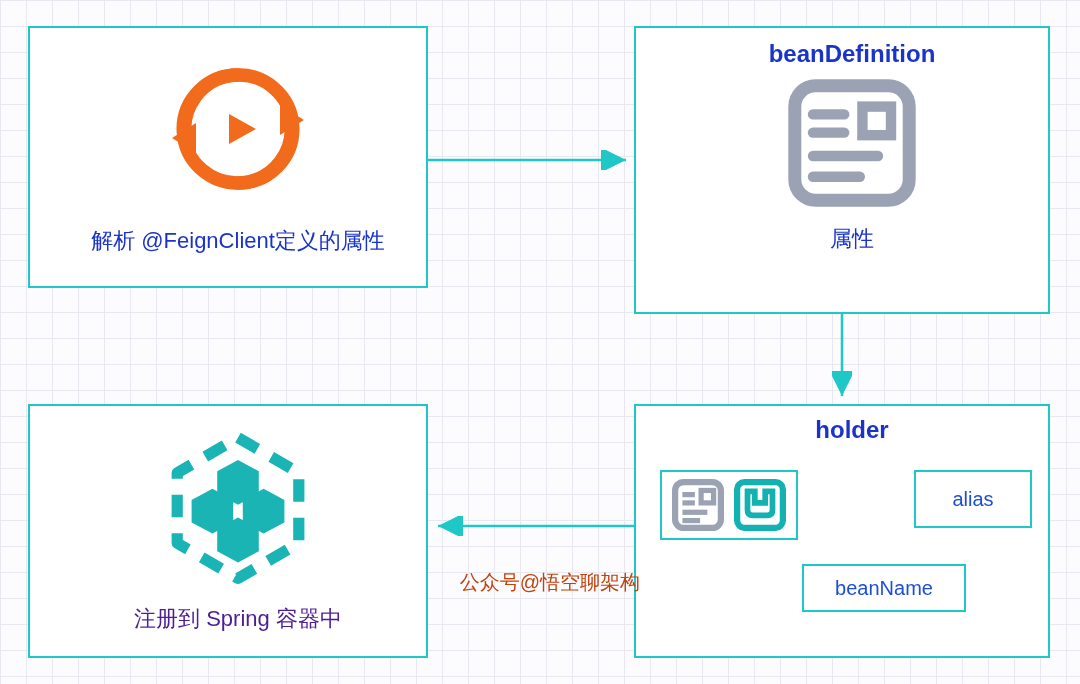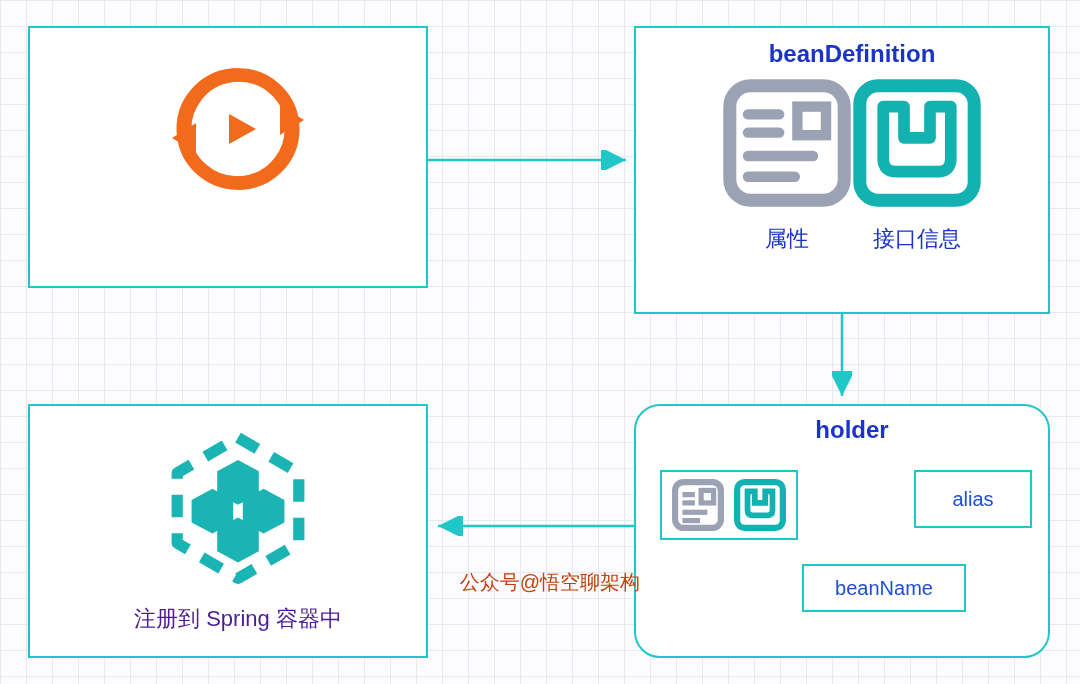--- a/index.html
+++ b/index.html
@@ -30,21 +30,21 @@
   
   .box2 { left: 634px; top: 26px; width: 416px; height: 288px; }
   .box2 .title { color:#1a33c9; font-size:24px; font-weight:bold; margin-top:12px; }
   .iconrow { display:flex; margin-top:10px; align-items:flex-end; }
   .colicon { display:flex; flex-direction:column; align-items:center; }
   .collabel { color:#1a33c9; font-size:22px; margin-top:16px; }
   
   .box3 { left: 28px; top: 404px; width: 400px; height: 254px; justify-content:flex-start;}
   .box3 .cap { color:#4c1d95; font-size:22px; margin-top:198px; }
   
-  .box4 { left: 634px; top: 404px; width: 416px; height: 254px; border-radius: 26px; }
+  .box4 { left: 634px; top: 404px; width: 416px; height: 254px; }
   .box4 .title { color:#1a33c9; font-size:24px; font-weight:bold; margin-top:10px; }
   .smallbox { border:2px solid #20c7c7; position:absolute; display:flex; align-items:center; justify-content:center; color:#1d4ed8; font-size:20px; }
 
   .watermark { position:absolute; color:#c2410c; font-size:20px; text-align:right; line-height:1.4; left:400px; top:568px; width:240px; pointer-events:none;}
   
   svg.arrow { position:absolute; }
   
   
   .doc-icon { width:130px; height:130px; }
   .plug-icon { width:130px; height:130px; }
@@ -55,42 +55,36 @@
 <body>
 
 <div class="box box1">
   <svg width="150" height="150" viewBox="0 0 100 100" style="position:absolute; top:26px;">
     <path d="M50 14 A36 36 0 1 0 85 44" stroke="#f26a1b" stroke-width="9" fill="none" stroke-linecap="round"></path>
     <path d="M50 86 A36 36 0 1 0 15 56" stroke="#f26a1b" stroke-width="9" fill="none" stroke-linecap="round"></path>
     <polygon points="78,34 94,44 78,54" fill="#f26a1b"></polygon>
     <polygon points="22,66 6,56 22,46" fill="#f26a1b"></polygon>
     <polygon points="44,40 44,60 62,50" fill="#f26a1b"></polygon>
   </svg>
+  <div class="cap">解析 @FeignClient定义的属性</div>
 </div>
 
 <div class="box box2">
   <div class="title">beanDefinition</div>
   <div class="iconrow">
     <div class="colicon">
       <svg class="doc-icon" viewBox="0 0 100 100">
         <rect x="6" y="6" width="88" height="88" rx="16" ry="16" fill="none" stroke="#9aa2b4" stroke-width="10"></rect>
         <rect x="58" y="22" width="22" height="22" fill="none" stroke="#9aa2b4" stroke-width="8"></rect>
         <line x1="20" y1="28" x2="44" y2="28" stroke="#9aa2b4" stroke-width="8" stroke-linecap="round"></line>
         <line x1="20" y1="42" x2="44" y2="42" stroke="#9aa2b4" stroke-width="8" stroke-linecap="round"></line>
         <line x1="20" y1="60" x2="70" y2="60" stroke="#9aa2b4" stroke-width="8" stroke-linecap="round"></line>
         <line x1="20" y1="76" x2="56" y2="76" stroke="#9aa2b4" stroke-width="8" stroke-linecap="round"></line>
       </svg>
       <div class="collabel">属性</div>
-    </div>
-    <div class="colicon">
-      <svg class="plug-icon" viewBox="0 0 100 100">
-        <rect x="6" y="6" width="88" height="88" rx="14" ry="14" fill="none" stroke="#14b1b1" stroke-width="10"></rect>
-        <path d="M24 22 L24 62 Q24 72 34 72 L66 72 Q76 72 76 62 L76 22 L60 22 L60 46 L40 46 L40 22 Z" fill="none" stroke="#14b1b1" stroke-width="9" stroke-linejoin="round"></path>
-      </svg>
-      <div class="collabel">接口信息</div>
     </div>
   </div>
 </div>
 
 <div class="box box3">
   <svg width="160" height="160" viewBox="0 0 100 100" style="position:absolute; top:22px;">
     <polygon points="50,6 88,28 88,72 50,94 12,72 12,28" fill="none" stroke="#1ab4b4" stroke-width="7" stroke-linejoin="round" stroke-dasharray="14 10"></polygon>
     <g fill="#1ab4b4">
       <polygon points="50,20 63,27 63,41 50,48 37,41 37,27"></polygon>
       <polygon points="34,38 47,45 47,59 34,66 21,59 21,45"></polygon>

